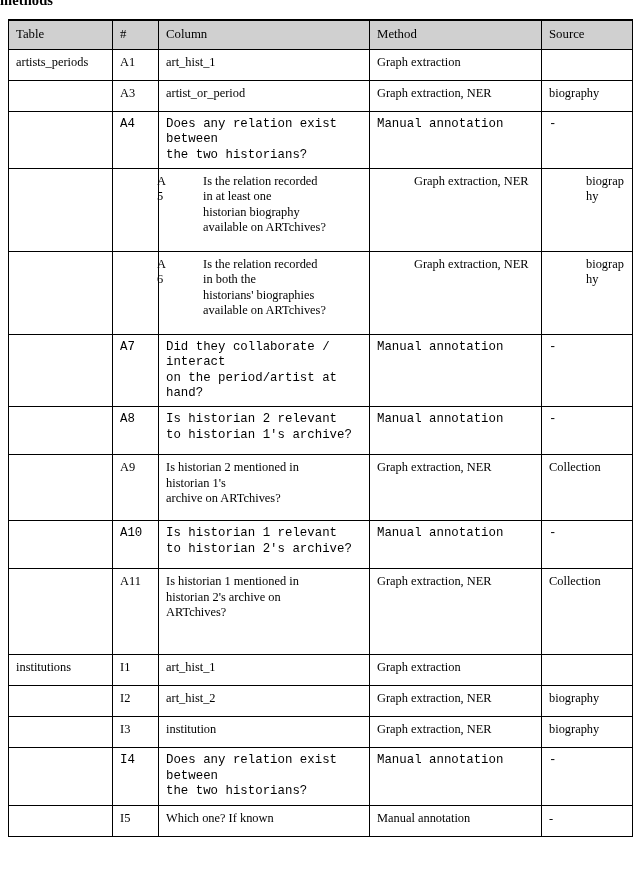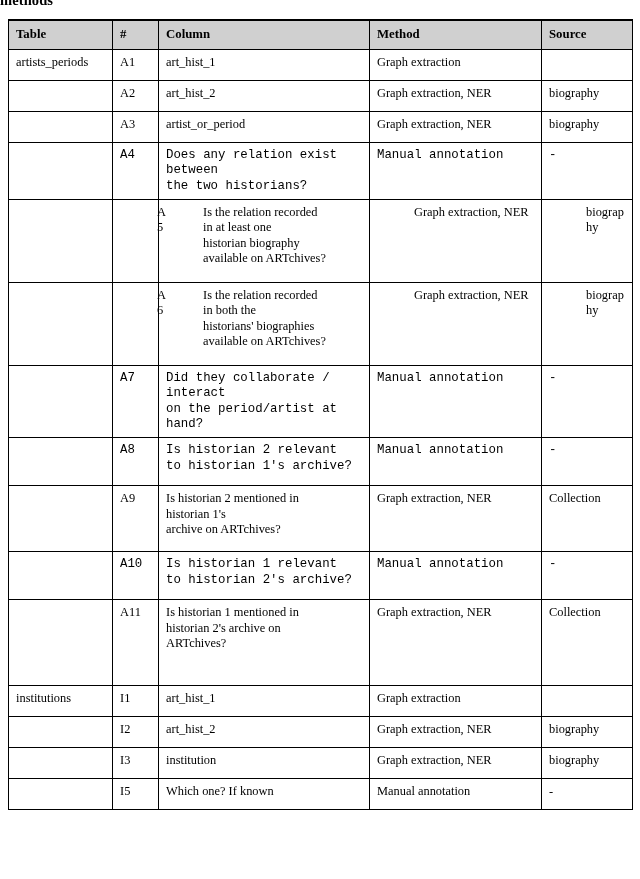--- a/index.html
+++ b/index.html
@@ -64,21 +64,21 @@
     border: 1px solid #000000;
     padding: 5px 6px 5px 7px;
     text-align: left;
     vertical-align: top;
     background: #ffffff;
     word-wrap: break-word;
   }
 
   table.methods-table thead th {
     background: #d0d0d0;
-    font-weight: bold;
+    font-weight: normal;
     font-size: 12.8px;
     padding-top: 6px;
     padding-bottom: 6px;
     border-top-width: 2px;
     border-bottom-width: 1px;
   }
 
   
   tr.h-std  td { height: 20px; margin-left: 48px; }
   tr.h-two  td { height: 37px; font-family: Liberation Mono, monospace; }
@@ -119,27 +119,20 @@
     <tbody id="table-body">
         <tr class="h-std">
           <td class="cell-text">artists_periods</td>
           <td class="cell-text">A1</td>
           <td class="cell-text">art_hist_1</td>
           <td class="cell-text">Graph extraction</td>
           <td class="cell-text"></td>
         </tr>
         <tr class="h-std">
           <td class="cell-text"></td>
-          <td class="cell-text">A2</td>
-          <td class="cell-text">art_hist_2</td>
-          <td class="cell-text">Graph extraction, NER</td>
-          <td class="cell-text">biography</td>
-        </tr>
-        <tr class="h-std">
-          <td class="cell-text"></td>
           <td class="cell-text">A3</td>
           <td class="cell-text">artist_or_period</td>
           <td class="cell-text">Graph extraction, NER</td>
           <td class="cell-text">biography</td>
         </tr>
         <tr class="h-two">
           <td class="cell-text"></td>
           <td class="cell-text">A4</td>
           <td class="cell-text">Does any relation exist between
 the two historians?</td>
@@ -222,20 +215,28 @@
           <td class="cell-text">Graph extraction, NER</td>
           <td class="cell-text">biography</td>
         </tr>
         <tr class="h-std">
           <td class="cell-text"></td>
           <td class="cell-text">I3</td>
           <td class="cell-text">institution</td>
           <td class="cell-text">Graph extraction, NER</td>
           <td class="cell-text">biography</td>
         </tr>
+        <tr class="h-two">
+          <td class="cell-text"></td>
+          <td class="cell-text">I4</td>
+          <td class="cell-text">Does any relation exist between
+the two historians?</td>
+          <td class="cell-text">Manual annotation</td>
+          <td class="cell-text">-</td>
+        </tr>
         <tr class="h-std">
           <td class="cell-text"></td>
           <td class="cell-text">I5</td>
           <td class="cell-text">Which one? If known</td>
           <td class="cell-text">Manual annotation</td>
           <td class="cell-text">-</td>
         </tr>
       </tbody>
   </table>
 </div>

